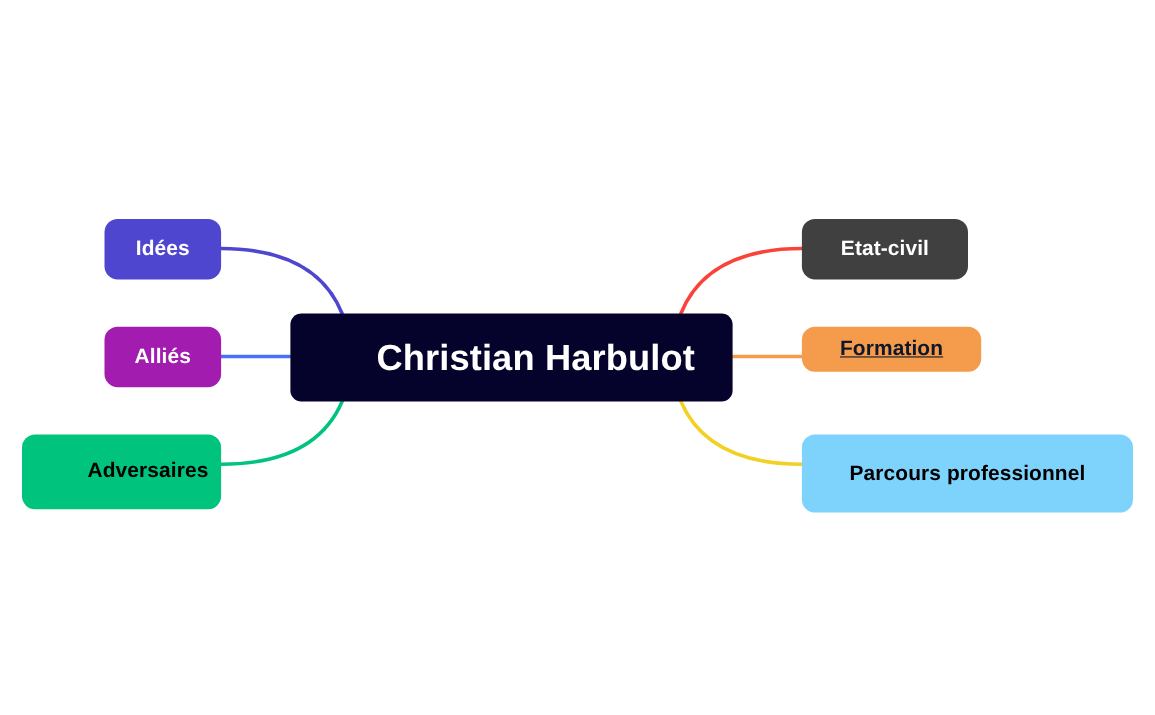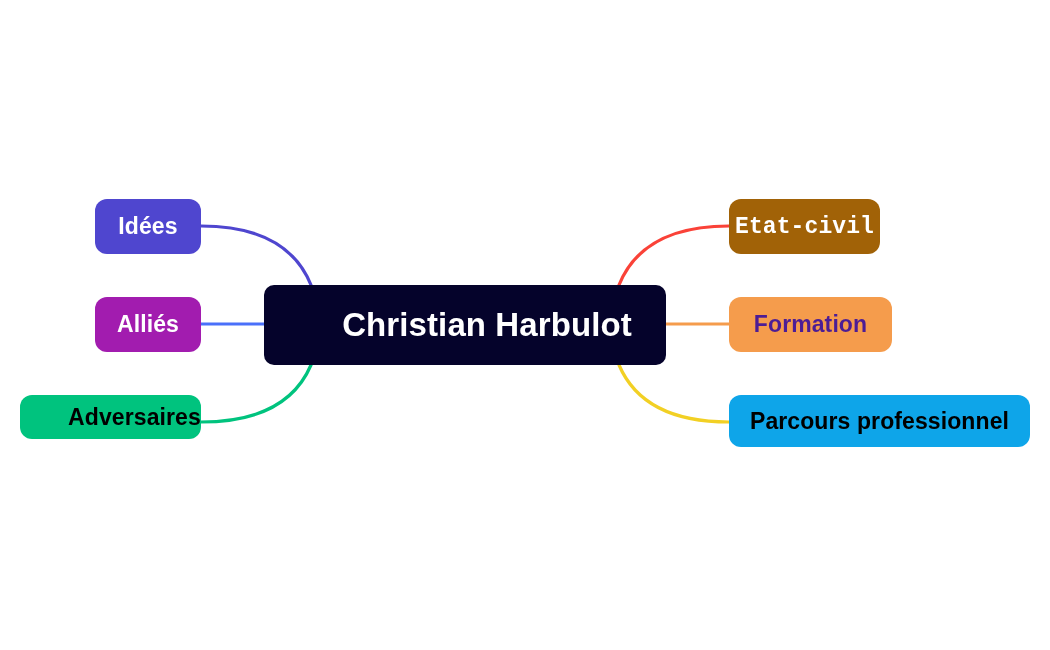--- a/index.html
+++ b/index.html
@@ -40,21 +40,21 @@
   }
 
   .node.central {
     border-radius: 10px;
     font-size: 33px;
     font-weight: 700;
     padding-left: 44px;
   }
 
   .node.branch {
-    font-size: 23px;
+    font-size: 19px;
     font-weight: 700;
     align-items: center;
   }
 </style>
 </head>
 <body style="background: rgb(255, 255, 255);">
 
 <div id="mindmap">
 
   <svg id="connector-layer" viewBox="0 0 1050 650" width="1050" height="650" xmlns="http://www.w3.org/2000/svg">
@@ -69,27 +69,27 @@
   <div id="nodes-layer">
     <div class="node central" style="left: 264px; top: 285px; width: 402px; height: 80px; background: rgb(5, 3, 43); color: rgb(255, 255, 255);">
       <span>Christian Harbulot</span>
     </div>
   <div class="node branch" style="left: 95px; top: 199px; width: 106px; height: 55px; background: rgb(79, 70, 207); color: rgb(255, 255, 255);">
         <span>Idées</span>
       </div>
       <div class="node branch" style="left: 95px; top: 297px; width: 106px; height: 55px; background: #a21caf; color: rgb(255, 255, 255);">
         <span>Alliés</span>
       </div>
-      <div class="node branch" style="left: 20px; top: 395px; width: 181px; height: 44px; background: rgb(0, 195, 126); color: rgb(0, 0, 0); padding-left: 48px;">
+      <div class="node branch" style="left: 20px; top: 395px; width: 181px; height: 68px; background: rgb(0, 195, 126); color: rgb(0, 0, 0); padding-left: 48px;">
         <span>Adversaires</span>
       </div>
-      <div class="node branch" style="left: 729px; top: 199px; width: 151px; height: 55px; background: #a16207; color: rgb(255, 255, 255); font-family: Liberation Mono, monospace;">
+      <div class="node branch" style="left: 729px; top: 199px; width: 151px; height: 55px; background: #404040; color: rgb(255, 255, 255);">
         <span>Etat-civil</span>
       </div>
-      <div class="node branch" style="left: 729px; top: 297px; width: 163px; height: 55px; background: rgb(245, 156, 76); color: #4c1d95;">
+      <div class="node branch" style="left: 729px; top: 297px; width: 163px; height: 41px; background: rgb(245, 156, 76); color: #0f172a; text-decoration: underline;">
         <span>Formation</span>
       </div>
-      <div class="node branch" style="left: 729px; top: 395px; width: 301px; height: 52px; background: #0ea5e9; color: rgb(0, 0, 0);">
+      <div class="node branch" style="left: 729px; top: 395px; width: 301px; height: 71px; background: #7dd3fc; color: rgb(0, 0, 0);">
         <span>Parcours professionnel</span>
       </div>
     </div>
 
 </div>
 
 </body></html>

